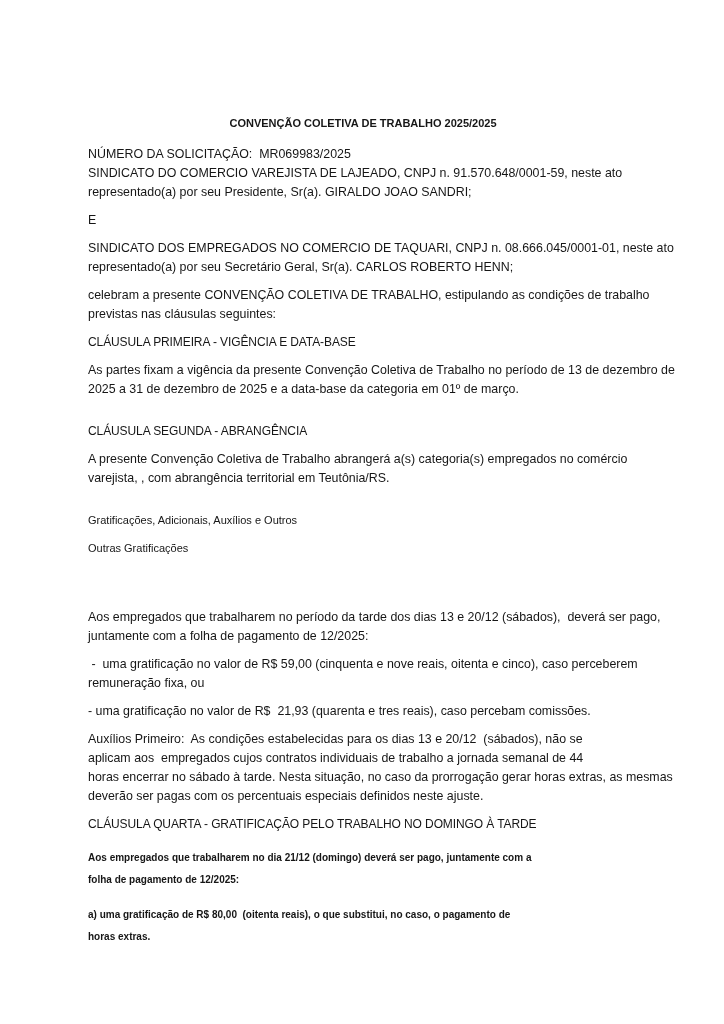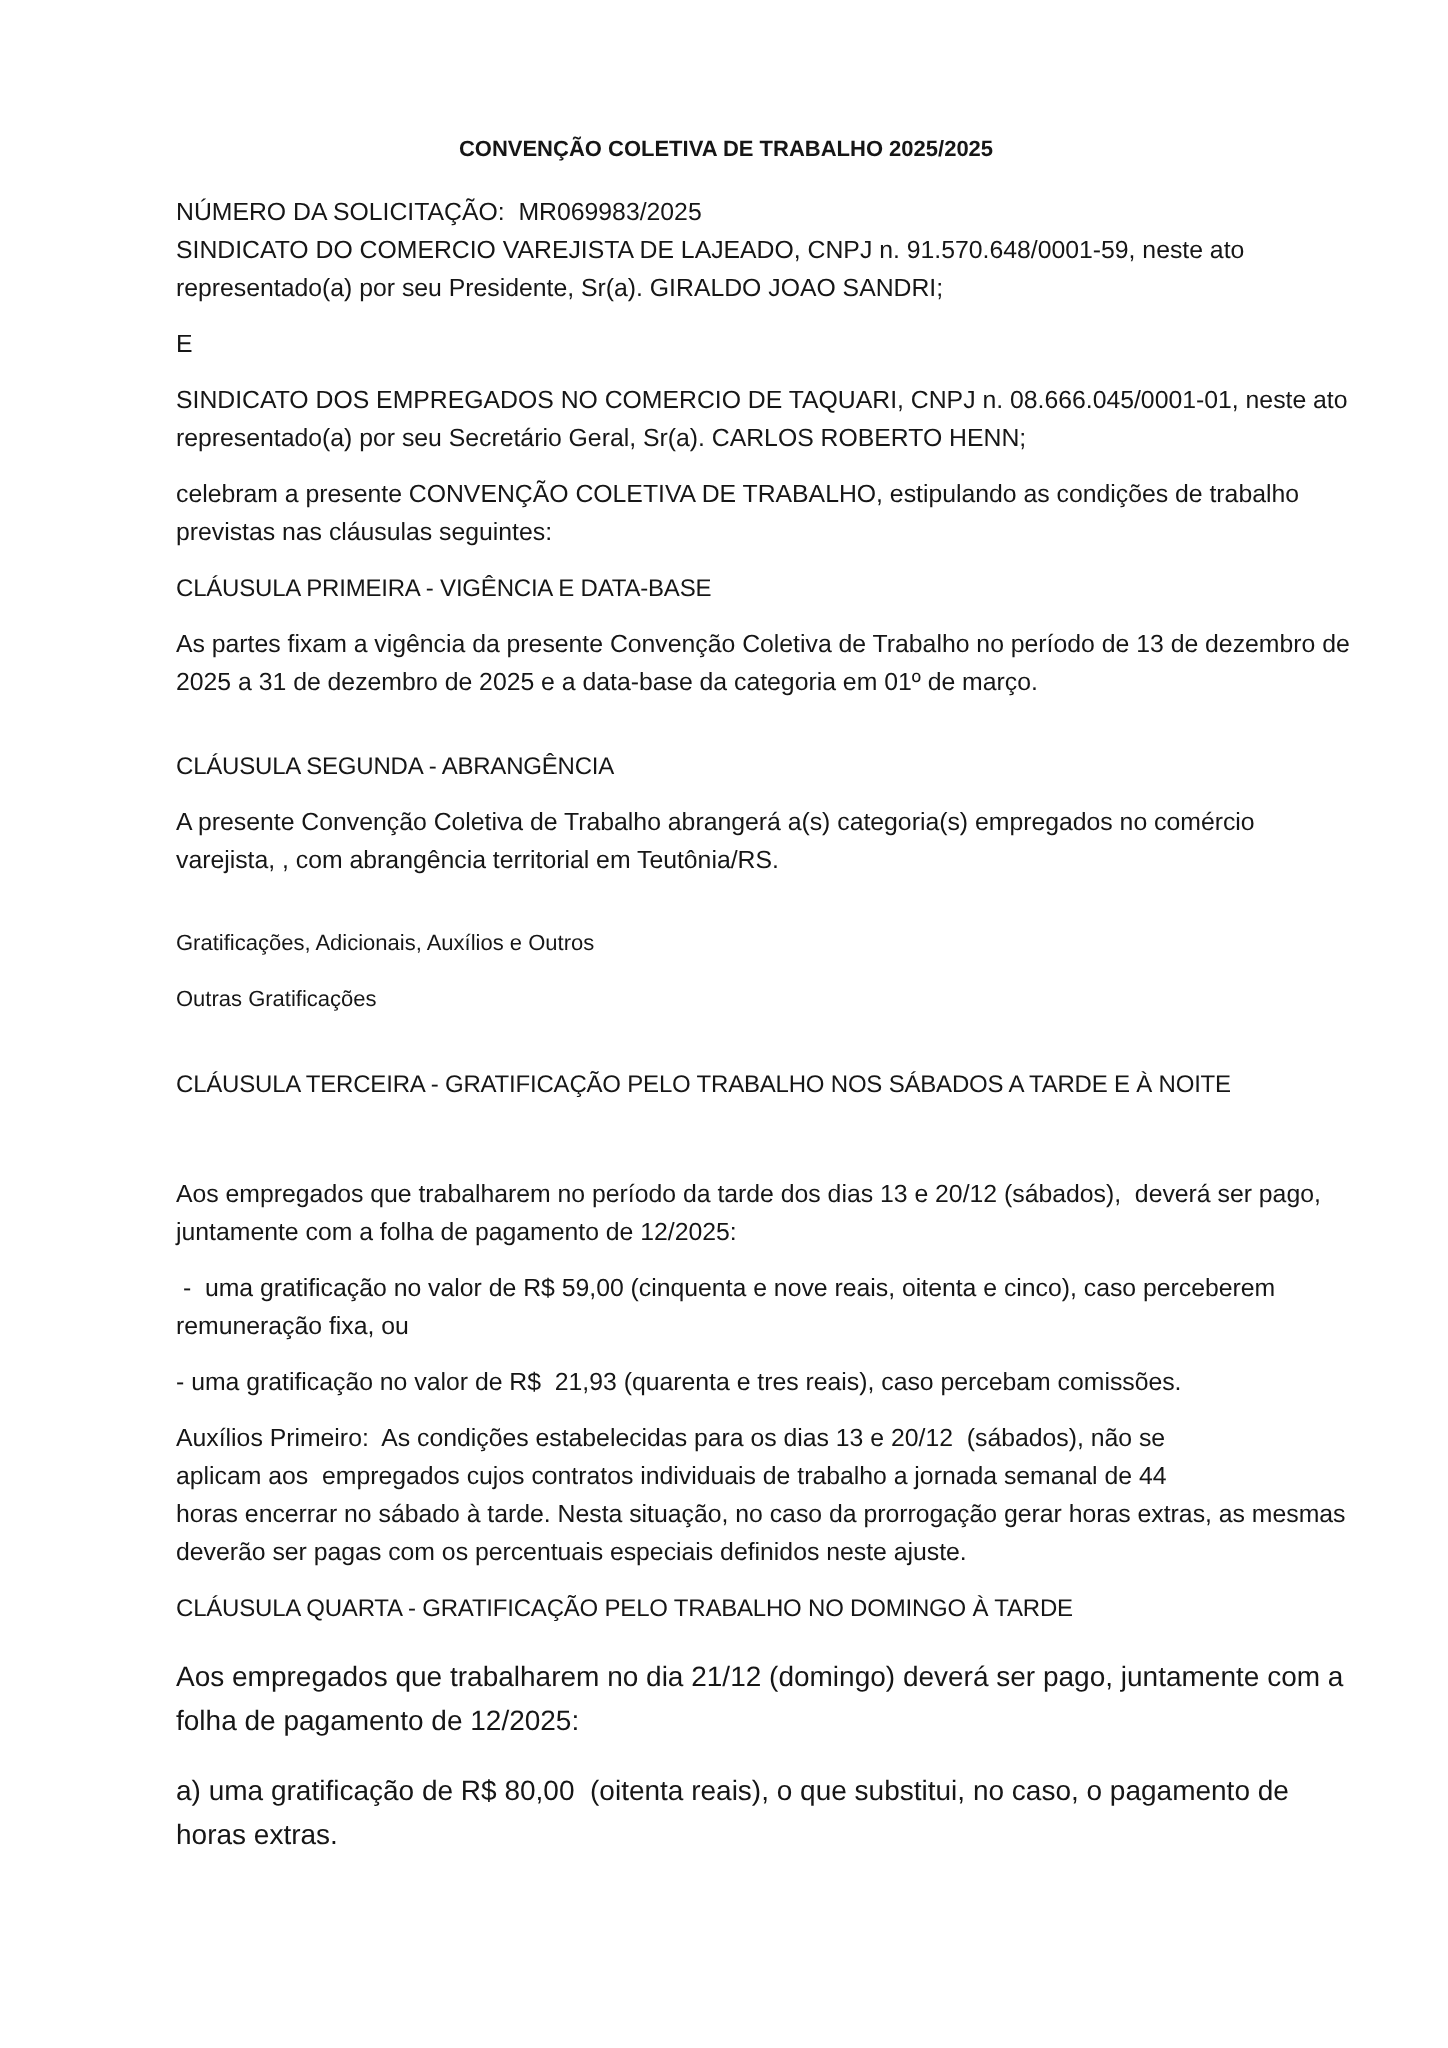--- a/index.html
+++ b/index.html
@@ -25,34 +25,36 @@
     margin: 0 0 9px 0;
   }
   .title {
     width: 550px;
     text-align: center;
     font-weight: bold;
     font-size: 11px;
     letter-spacing: 0;
     margin-bottom: 12px;
     white-space: pre-wrap;
+    margin-top: 48px;
   }
   .heading {
     font-weight: bold;
     font-size: 12px;
     letter-spacing: -0.1px;
   }
   .center {
     font-weight: bold;
     font-size: 11px;
   }
   .para.large {
-    font-size: 14px;
+    font-size: 10px;
     line-height: 22px;
     margin-bottom: 13px;
+    font-weight: bold;
   }
   .tight {
     margin-bottom: 13px;
   }
   .spacer { margin: 0; }
   .sp-sm { height: 14px; }
   .sp-md { height: 27px; }
   .b { font-weight: normal; }
 </style>
 </head>
@@ -73,21 +75,20 @@
       <div class="block para"><span>As partes fixam a vigência da presente Convenção Coletiva de Trabalho no período de 13 de dezembro de
 2025 a 31 de dezembro de 2025 e a data-base da categoria em 01º de março.</span></div>
       <div class="block spacer sp-sm"></div>
       <div class="block heading"><span class="b">CLÁUSULA SEGUNDA - ABRANGÊNCIA</span></div>
       <div class="block para"><span>A presente Convenção Coletiva de Trabalho abrangerá a(s) categoria(s) </span><span class="b">empregados no comércio
 varejista,</span><span> , com abrangência territorial em </span><span class="b">Teutônia/RS</span><span>.</span></div>
       <div class="block spacer sp-sm"></div>
       <div class="block center"><span class="b">Gratificações, Adicionais, Auxílios e Outros</span></div>
       <div class="block center"><span class="b">Outras Gratificações</span></div>
       <div class="block spacer sp-sm"></div>
-      <div class="block heading"><span class="b">CLÁUSULA TERCEIRA - GRATIFICAÇÃO PELO TRABALHO NOS SÁBADOS A TARDE E À NOITE</span></div>
       <div class="block spacer sp-md"></div>
       <div class="block para"><span>Aos empregados que trabalharem no período da tarde dos dias </span><span class="b">13 e 20/12</span><span> (sábados),  deverá ser pago,
 juntamente com a folha de pagamento de 12/2025:</span></div>
       <div class="block para"><span> -  uma gratificação no valor de R$ 59,00 (cinquenta e nove reais, oitenta e cinco), caso perceberem
 remuneração fixa, ou</span></div>
       <div class="block para"><span>- uma gratificação no valor de R$  21,93 (quarenta e tres reais), caso percebam comissões.</span></div>
       <div class="block para"><span class="b">Auxílios Primeiro:</span><span>  As condições estabelecidas para os dias </span><span class="b">13 e 20/12</span><span>  (sábados), não se
 aplicam aos  empregados cujos contratos individuais de trabalho a jornada semanal de 44
 horas encerrar no sábado à tarde. Nesta situação, no caso da prorrogação gerar horas extras, as mesmas
 deverão ser pagas com os percentuais especiais definidos neste ajuste.</span></div>

